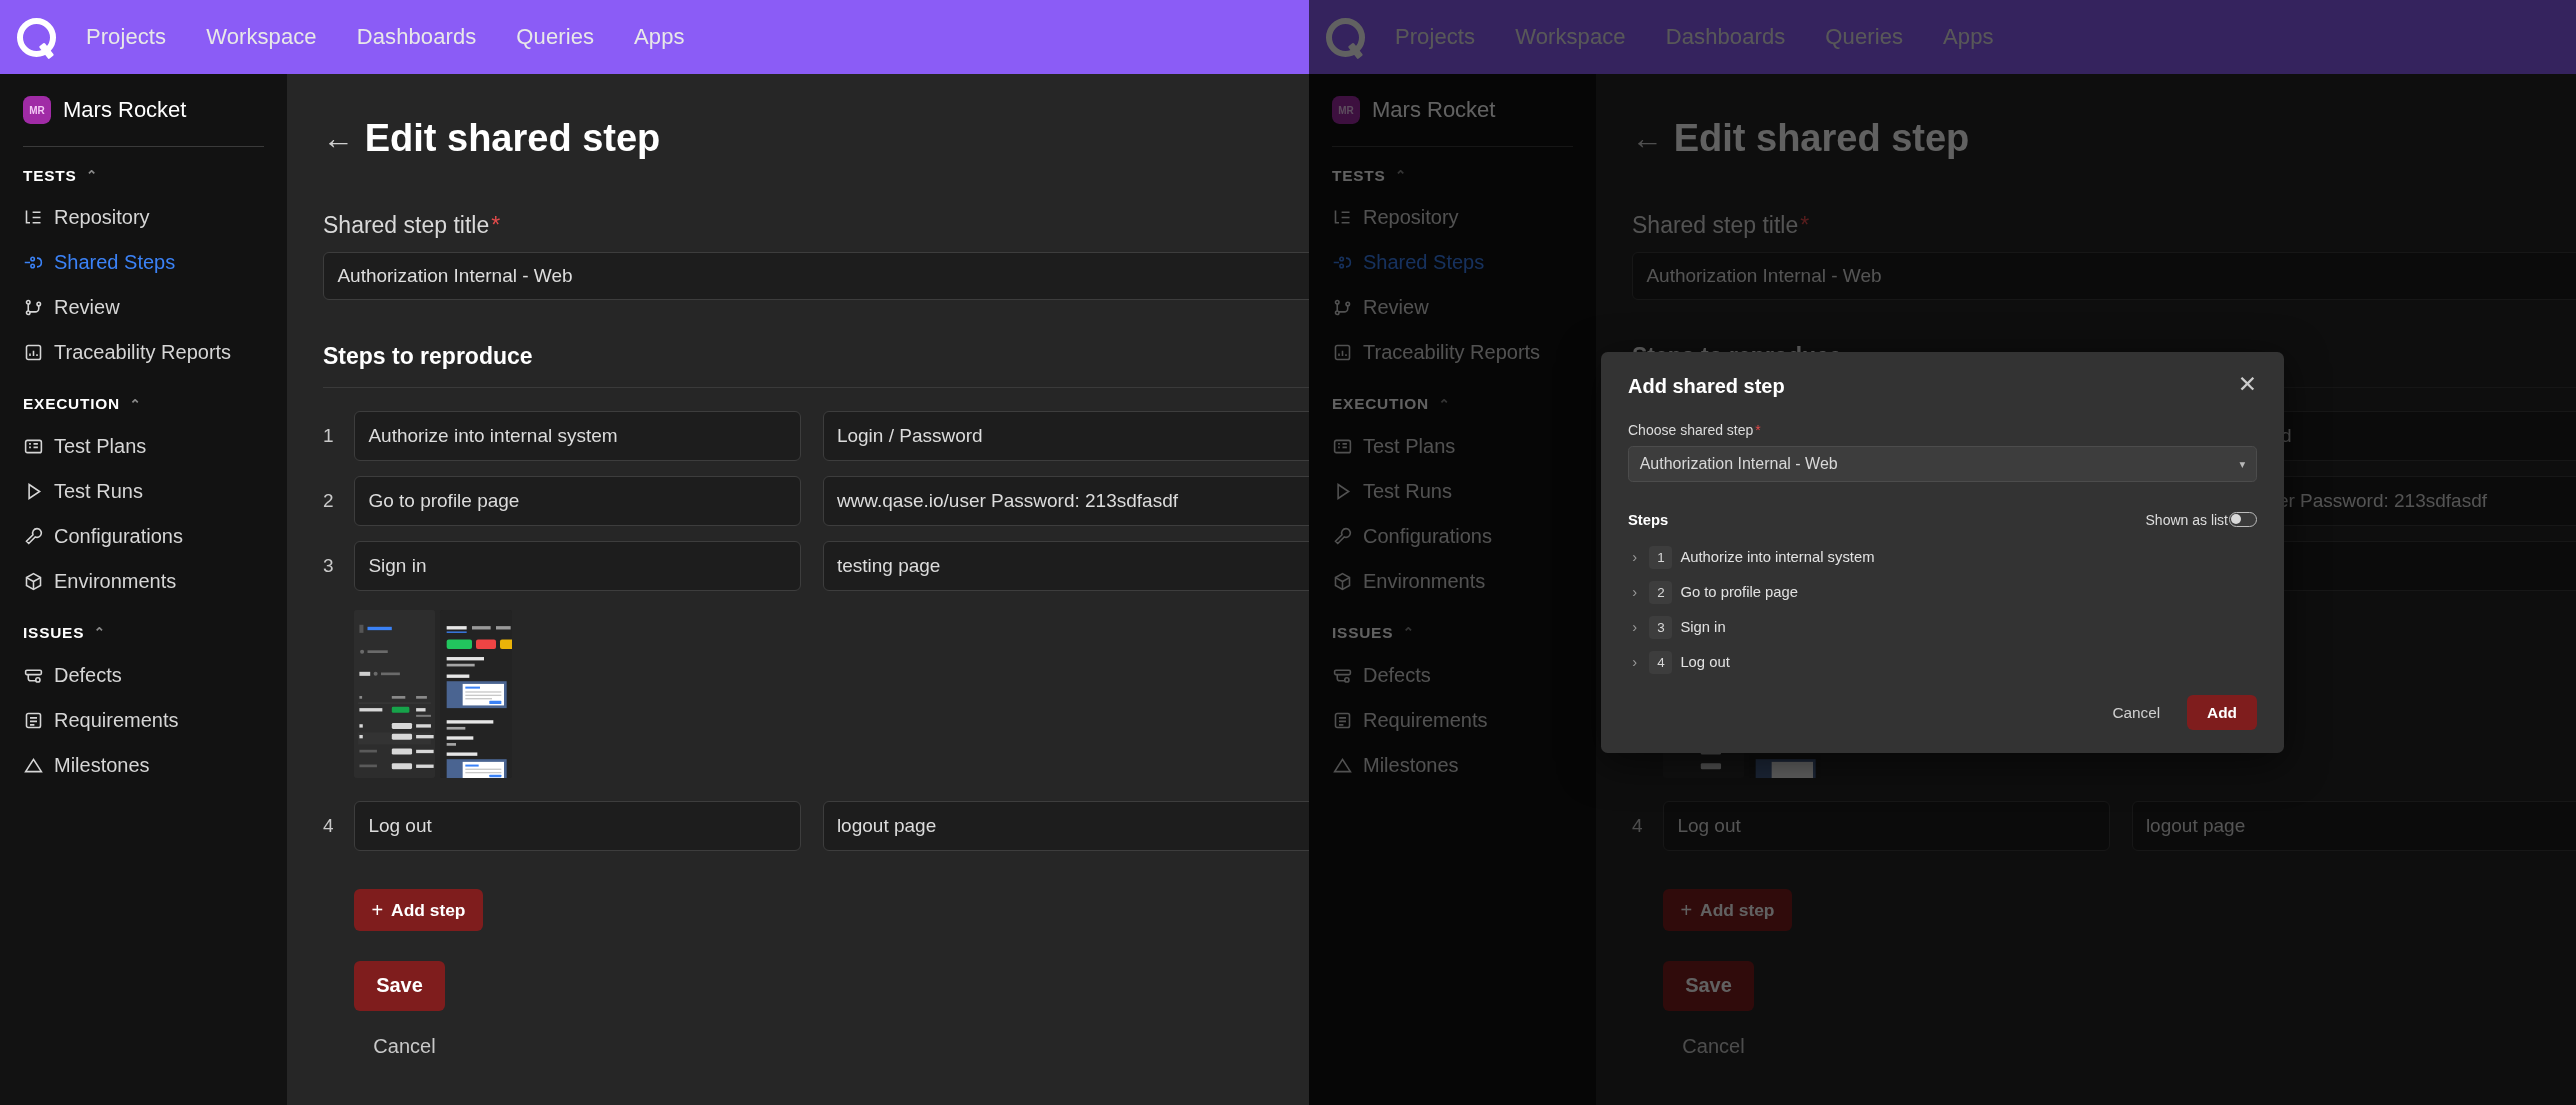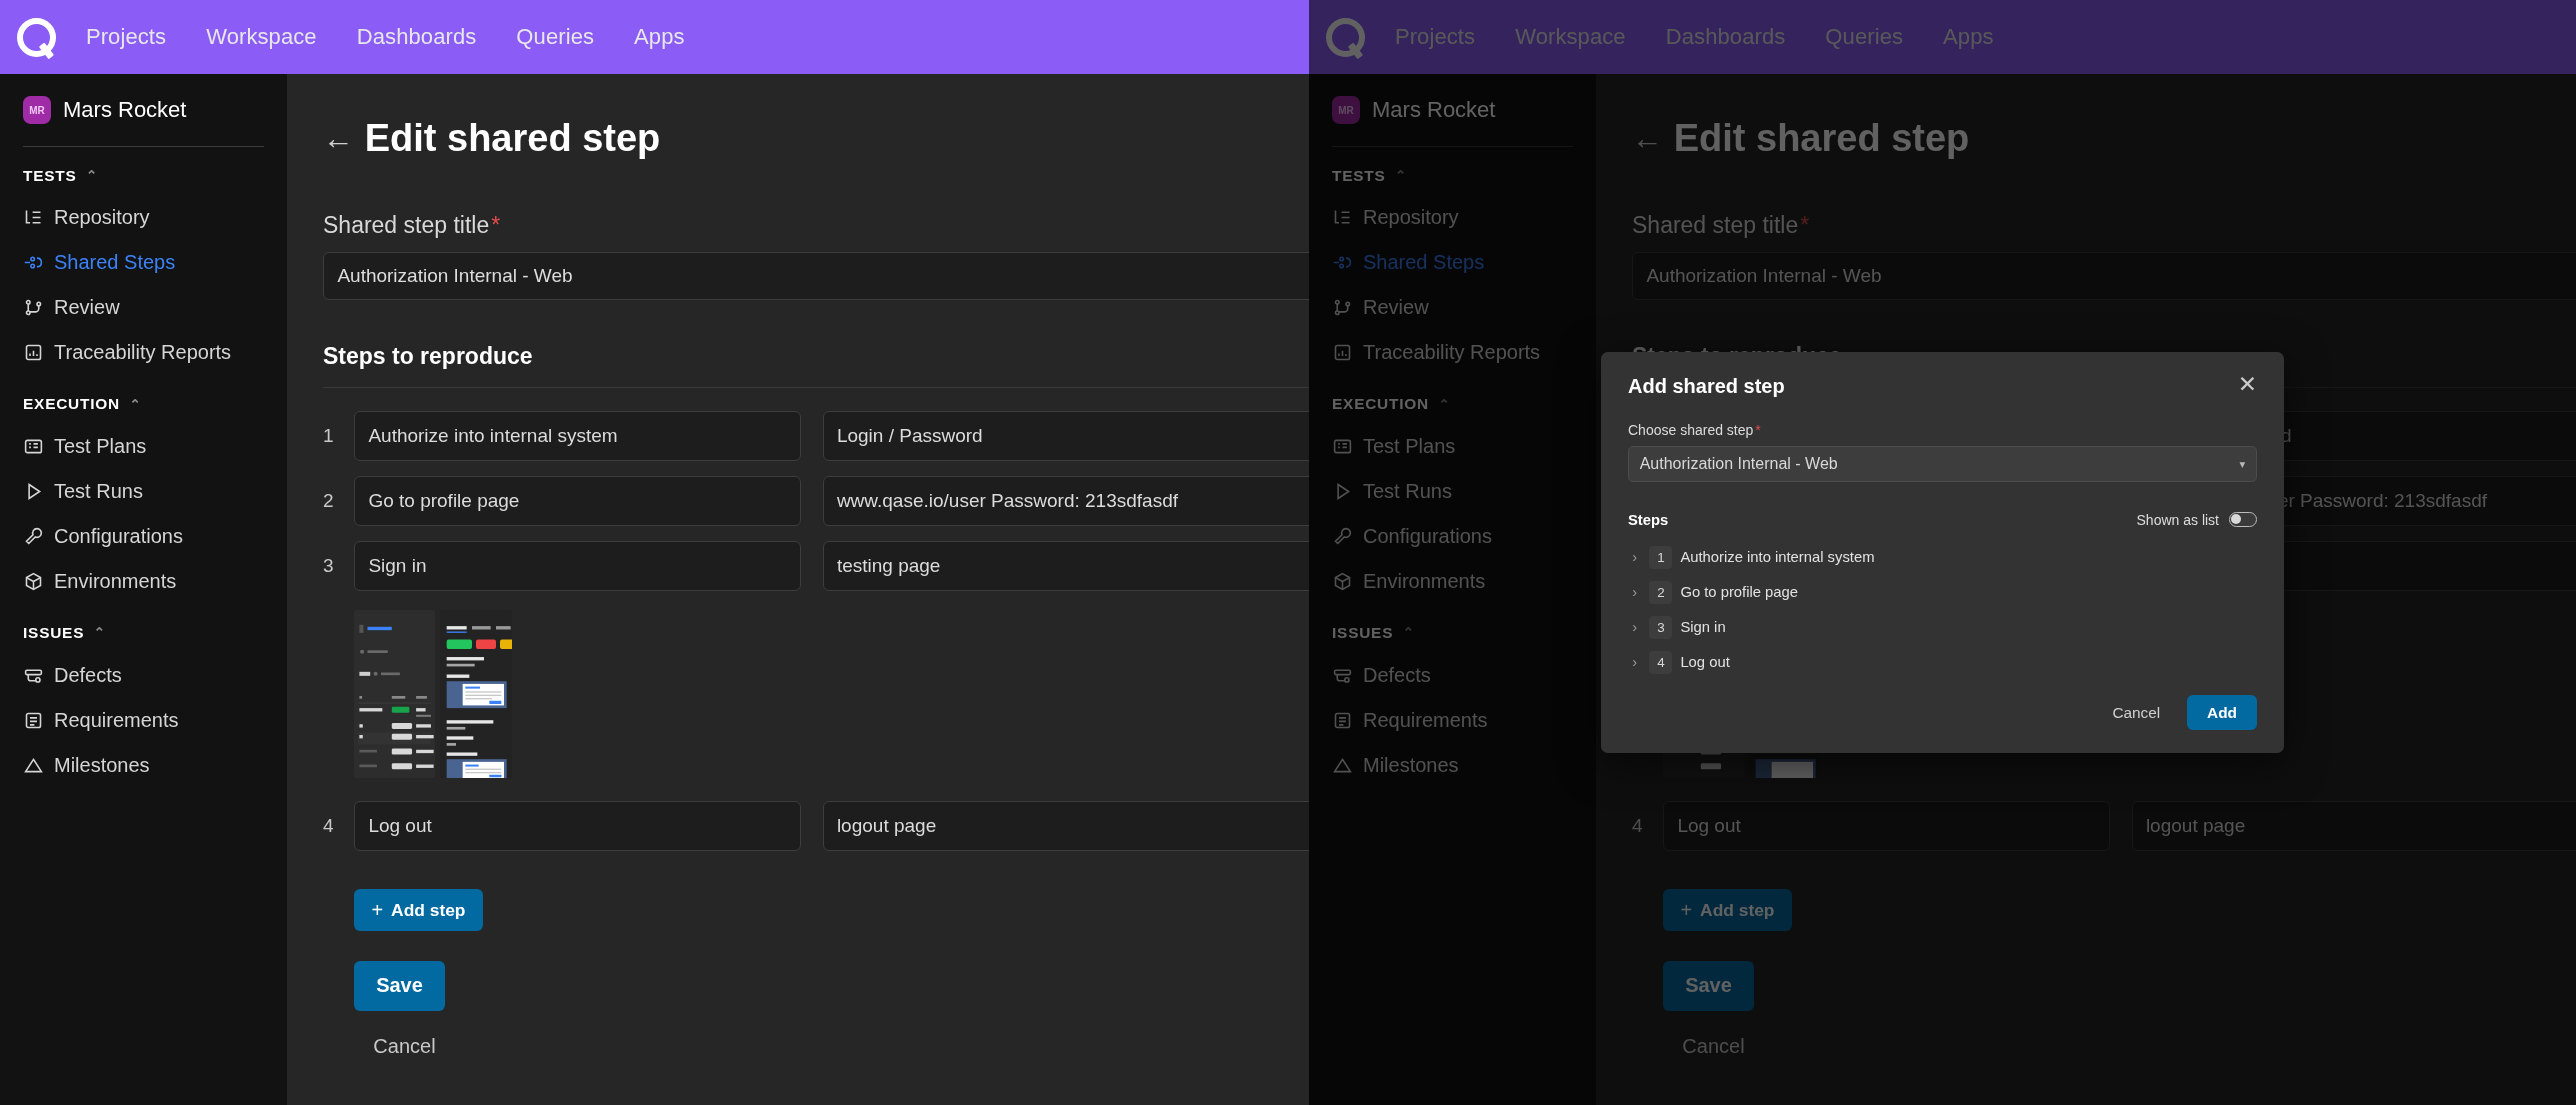--- a/index.html
+++ b/index.html
@@ -144,21 +144,21 @@
   }
   .thumb.two { width: 72px; background: #202020; }
   .thumb svg { display: block; width: 100%; height: 100%; }
 
   
   .btn {
     border: none; border-radius: 6px; cursor: pointer;
     font-family: "Liberation Sans", sans-serif;
     display: inline-flex; align-items: center; justify-content: center;
   }
-  .btn-primary { background: #0369a1; color: #ffffff; }
+  .btn-primary { background: #7f1d1d; color: #ffffff; }
 
   .add-step-btn {
     height: 42px; padding: 0 17.4px; gap: 8px;
     font-size: 17.4px; font-weight: bold;
     margin: 24px 0 29.5px 31px;
   }
   .add-step-btn .plus { font-size: 20px; font-weight: normal; line-height: 1; }
 
   .footer-btns { display: flex; gap: 10.7px; margin-left: 31px; flex-direction: column; }
   .save-btn   { height: 50px; width: 91px; font-size: 20px; font-weight: bold; }
@@ -196,21 +196,21 @@
     color: #d8d8d8; font-size: 16px;
     display: flex; align-items: center; justify-content: space-between;
     padding: 0 10.7px; margin-bottom: 29.5px; cursor: pointer;
   }
   .modal-select .caret { font-size: 11.4px; color: #b8b8b8; }
   .modal-steps-head {
     display: flex; align-items: center; justify-content: space-between;
     margin-bottom: 12px;
   }
   .modal-steps-label { color: #ffffff; font-size: 14.8px; font-weight: bold; }
-  .toggle-wrap { display: flex; align-items: center; gap: 10px; text-align: center; }
+  .toggle-wrap { display: flex; align-items: center; gap: 1px; text-align: center; }
   .toggle-lbl { color: #dddddd; font-size: 14px; }
   .toggle {
     width: 28px; height: 14.8px; border-radius: 7.4px;
     background: #3a3a3a; border: 1px solid #bcbcbc;
     position: relative; cursor: pointer; flex: none;
   }
   .toggle .knob {
     position: absolute; width: 10px; height: 10px; border-radius: 50%;
     background: #d8d8d8; top: 1.3px; left: 1.3px;
   }

